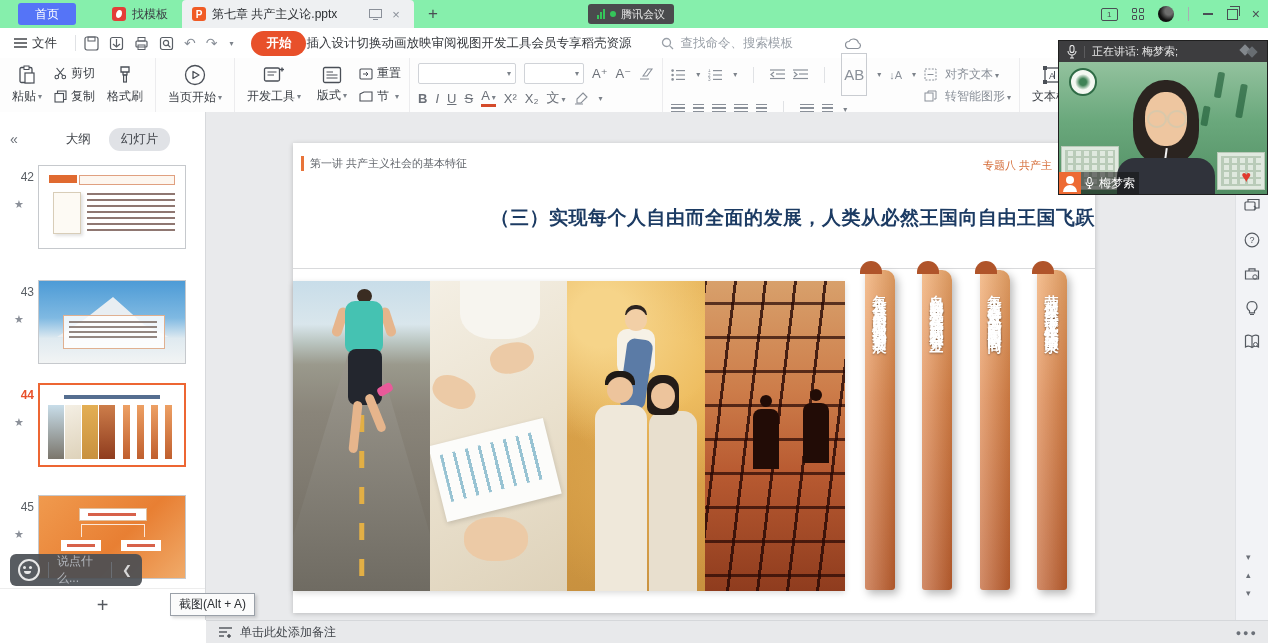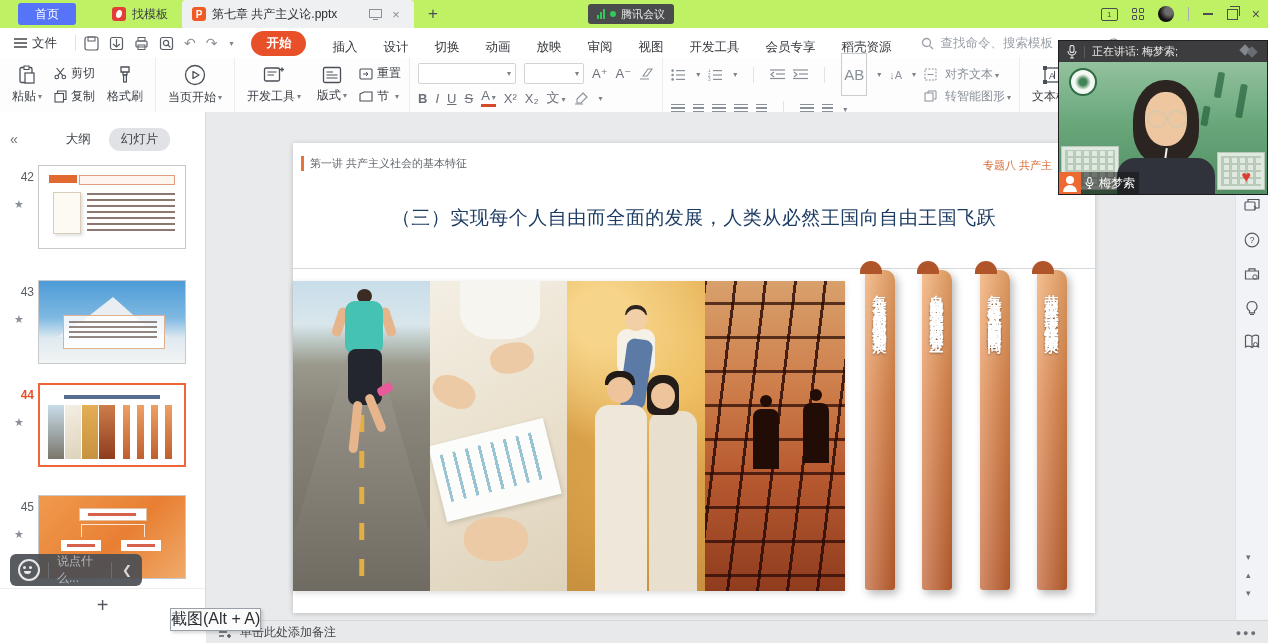--- a/index.html
+++ b/index.html
@@ -3,21 +3,21 @@
 <meta charset="utf-8">
 <style>
   html,body{margin:0;padding:0;}
   body{width:1268px;height:643px;position:relative;overflow:hidden;
        font-family:"Liberation Sans","DejaVu Sans",sans-serif;background:#fff;
        -webkit-font-smoothing:antialiased;color:#333;}
   .car{font-size:8px;color:#7c828a;margin-left:2px;}
   svg{display:block;}
 
   
-  .tabbar{position:absolute;left:0;top:0;width:1268px;height:28px;background:#bef264;display:flex;align-items:center;}
+  .tabbar{position:absolute;left:0;top:0;width:1268px;height:28px;background:#86efac;display:flex;align-items:center;}
   .tab-home{margin-left:18px;width:58px;height:22px;background:#5574f7;color:#fff;font-size:12px;
             display:flex;align-items:center;justify-content:center;border-radius:3px;}
   .tab-docer{margin-left:22px;height:28px;display:flex;align-items:center;gap:6px;font-size:12px;color:#3b3f45;padding:0 14px;}
   .docer-ic{width:14px;height:14px;border-radius:3px;background:#e33e38;position:relative;}
   .docer-ic::after{content:"";position:absolute;left:4px;top:3px;width:6px;height:8px;background:#fff;border-radius:60% 40% 60% 40%;}
   .tab-doc{height:28px;background:#eef0f2;display:flex;align-items:center;gap:6px;padding:0 10px;font-size:12px;color:#2c2f33;border-radius:4px 4px 0 0;}
   .wps-ic{width:14px;height:14px;border-radius:3px;background:#f05b25;color:#fff;font-size:10px;font-weight:bold;
           display:flex;align-items:center;justify-content:center;}
   .tab-doc-label{max-width:160px;white-space:nowrap;}
   .mon-ic{margin-left:26px;color:#8a9099;}
@@ -38,21 +38,21 @@
   .ic-res{width:9px;height:9px;border:1px solid #4a4e54;position:relative;}
   .ic-res::before{content:"";position:absolute;left:2px;top:-4px;width:9px;height:9px;border:1px solid #4a4e54;border-left:none;border-bottom:none;}
   .ic-x{font-size:14px;color:#4a4e54;}
 
   
   .menubar{position:absolute;left:0;top:28px;width:1268px;height:30px;background:#fff;display:flex;align-items:center;font-size:12.5px;color:#35383d;}
   .mfile{display:flex;align-items:center;gap:5px;margin-left:14px;padding-right:10px;}
   .vsep{width:1px;height:16px;background:#e0e2e5;margin:0 8px;}
   .qicons{display:flex;align-items:center;gap:10px;color:#5a5f66;}
   .undo{font-size:14px;color:#8a9099;}
-  .menu-items{display:flex;align-items:flex-end;gap:26px;margin-left:18px;}
+  .menu-items{display:flex;align-items:center;margin-left:18px;}
   .mi-active{background:#e8502a;color:#fff;font-weight:bold;border-radius:14px;padding:4px 15px;}
   .msearch{display:flex;align-items:center;gap:6px;color:#9aa0a8;margin-left:30px;}
   .cloud-ic{margin-left:52px;color:#8a9099;}
 
   
   .toolbar{position:absolute;left:0;top:58px;width:1268px;height:54px;background:#fdfdfd;border-bottom:1px solid #dcdee1;
            display:flex;align-items:stretch;font-size:12px;color:#3b3f45;}
   .tgroup{display:flex;align-items:center;padding:0 8px;border-right:1px solid #ececee;gap:8px;}
   .bigbtn{display:flex;flex-direction:column;align-items:center;justify-content:center;gap:3px;padding:2px 4px;}
   .bigbtn .lbl{display:flex;align-items:center;white-space:nowrap;}
@@ -106,21 +106,21 @@
   .t45 .bx2{position:absolute;left:82px;top:44px;width:40px;height:11px;background:#fff;}
   .t45 .ln{position:absolute;left:42px;top:28px;width:62px;height:12px;border:1px solid rgba(255,255,255,.8);border-bottom:none;}
   .t45 .red{position:absolute;height:3px;background:#d0452a;opacity:.85;}
 
   
   .canvas{position:absolute;left:206px;top:0;width:1030px;height:508px;background:#e9eaec;}
   .slide{position:absolute;left:87px;top:31px;width:802px;height:470px;background:#fff;box-shadow:0 1px 5px rgba(0,0,0,.2);}
   .sl-head{position:absolute;left:8px;top:13px;display:flex;align-items:center;gap:6px;font-size:11px;color:#63676d;}
   .sl-headbar{width:3px;height:15px;background:#e8743a;}
   .sl-headr{position:absolute;left:690px;top:15px;font-size:11px;color:#d46a35;white-space:nowrap;}
-  .sl-title{position:absolute;left:0;top:62px;width:100%;text-align:center;font-size:19px;font-weight:normal;color:#1c3b63;letter-spacing:.5px;}
+  .sl-title{position:absolute;left:0;top:62px;width:100%;text-align:right;font-size:19px;font-weight:bold;color:#1c3b63;letter-spacing:.5px;}
   .sl-divider{position:absolute;left:0;top:125px;width:100%;height:1px;background:#d9dadc;}
   .photos{position:absolute;left:0;top:138px;width:552px;height:310px;display:flex;box-shadow:0 2px 6px rgba(0,0,0,.15);}
   .photo{position:relative;height:310px;overflow:hidden;}
   .p1{width:137px;background:linear-gradient(180deg,#c8dde9 0%,#d9e6ec 14%,#b9c4bf 20%,#9a998c 27%,#8a857a 42%,#7b766c 72%,#6e6a60 100%);}
   .p1 .road{position:absolute;inset:0;background:linear-gradient(180deg,#a09c92 18%,#6f6b62 100%);clip-path:polygon(44% 18%,58% 18%,112% 100%,-12% 100%);}
   .p1 .lane{position:absolute;left:50%;top:20%;bottom:0;width:5px;transform:translateX(-55%);
             background:repeating-linear-gradient(180deg,#e2af45 0 17px,transparent 17px 36px);}
   .p1 .hair{position:absolute;left:64px;top:8px;width:15px;height:14px;border-radius:50%;background:#3a2c22;}
   .p1 .top{position:absolute;left:52px;top:20px;width:38px;height:52px;border-radius:10px 10px 8px 8px;background:#45c2b2;}
   .p1 .arm{position:absolute;left:42px;top:26px;width:10px;height:30px;border-radius:5px;background:#e6b58c;transform:rotate(18deg);}
@@ -210,23 +210,23 @@
 
   .chatpill{position:absolute;left:10px;top:554px;width:132px;height:32px;background:rgba(74,78,84,.92);border-radius:6px;
             display:flex;align-items:center;z-index:40;color:#c6cacf;}
   .chat-smile{width:18px;height:18px;border:2px solid #e8e8e8;border-radius:50%;margin:0 8px;position:relative;}
   .chat-smile::before{content:"";position:absolute;left:3px;top:5px;width:3px;height:3px;border-radius:50%;background:#e8e8e8;box-shadow:6px 0 0 #e8e8e8;}
   .chat-smile::after{content:"";position:absolute;left:4px;top:10px;width:7px;height:3px;border-radius:0 0 6px 6px;background:#e8e8e8;}
   .chat-sep{width:1px;height:16px;background:#6a6e74;}
   .chat-ph{flex:1;font-size:12px;padding-left:8px;color:#b0b4ba;}
   .chat-arrow{padding:0 10px;color:#d8d8d8;font-size:12px;}
 
-  .tooltip{position:absolute;left:170px;top:608px;height:21px;background:#fbfbfb;border:1px solid #9aa0a8;
-           box-shadow:2px 2px 3px rgba(0,0,0,.15);display:flex;align-items:center;padding:0 0;
-           font-size:16px;color:#2c2f33;z-index:45;white-space:nowrap;}
+  .tooltip{position:absolute;left:170px;top:593px;height:21px;background:#fbfbfb;border:1px solid #9aa0a8;
+           box-shadow:2px 2px 3px rgba(0,0,0,.15);display:flex;align-items:center;padding:0 8px;
+           font-size:12px;color:#2c2f33;z-index:45;white-space:nowrap;}
 </style>
 </head>
 <body>
 
 <div class="tabbar">
   <div class="tab-home">首页</div>
   <div class="tab-docer">
     <span class="docer-ic"></span>
     <span>找模板</span>
   </div>

